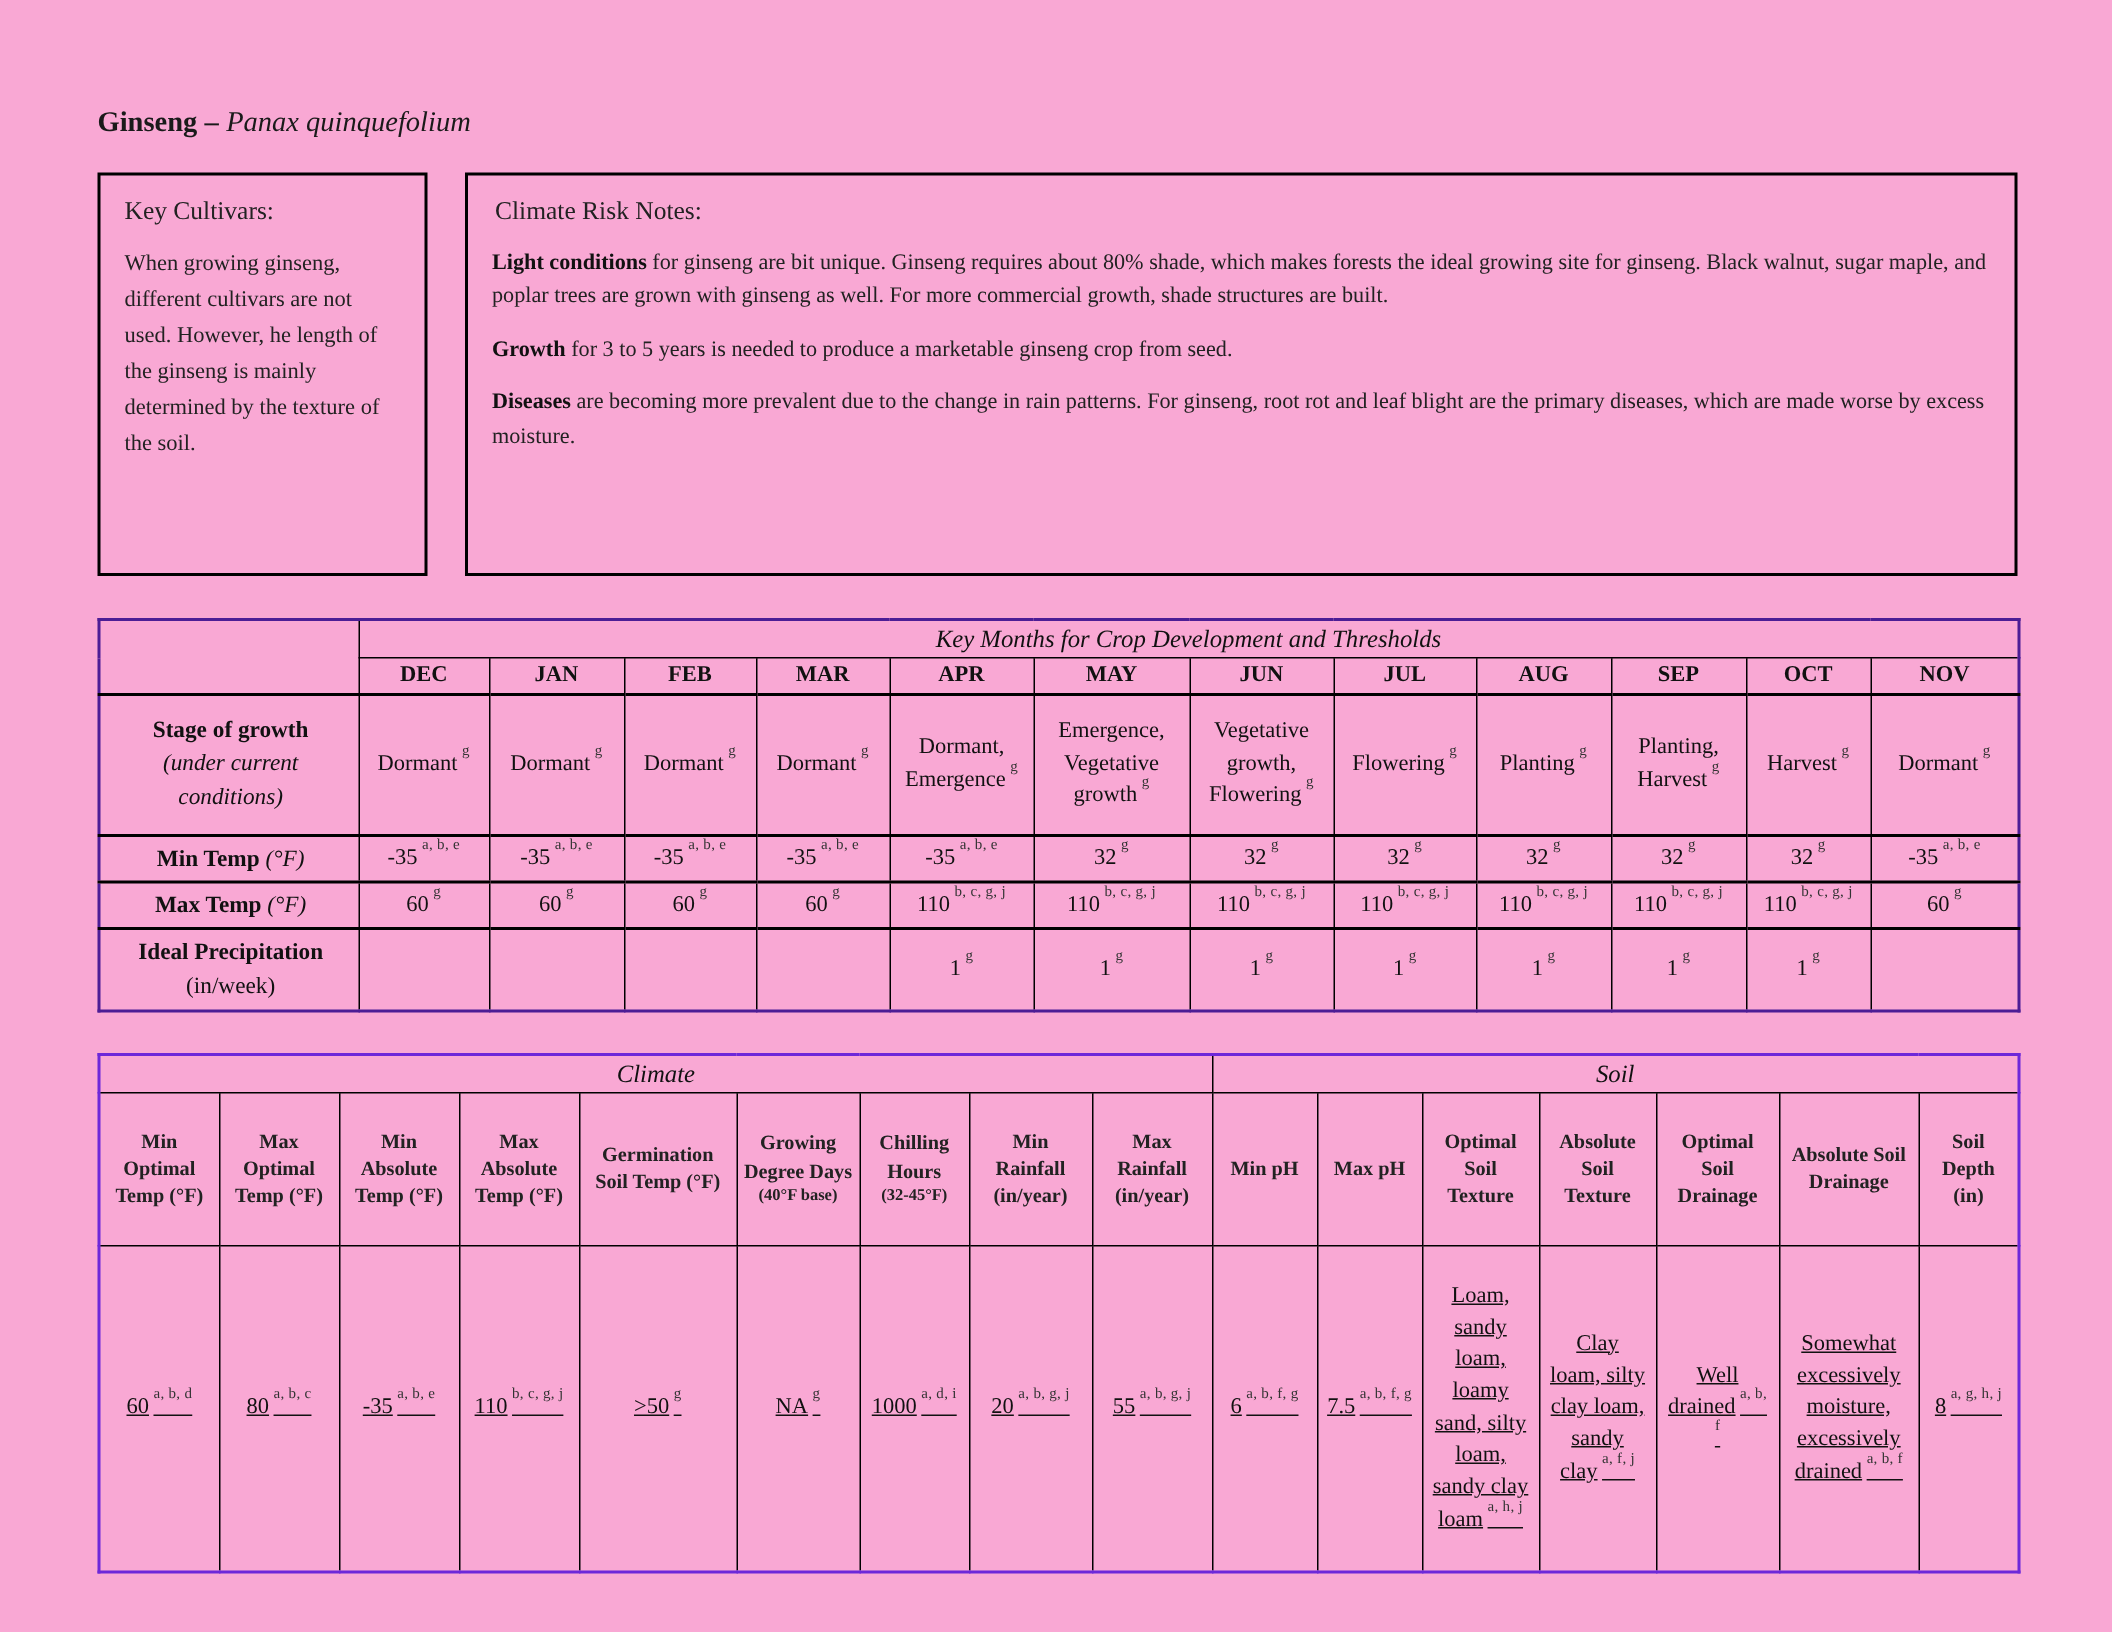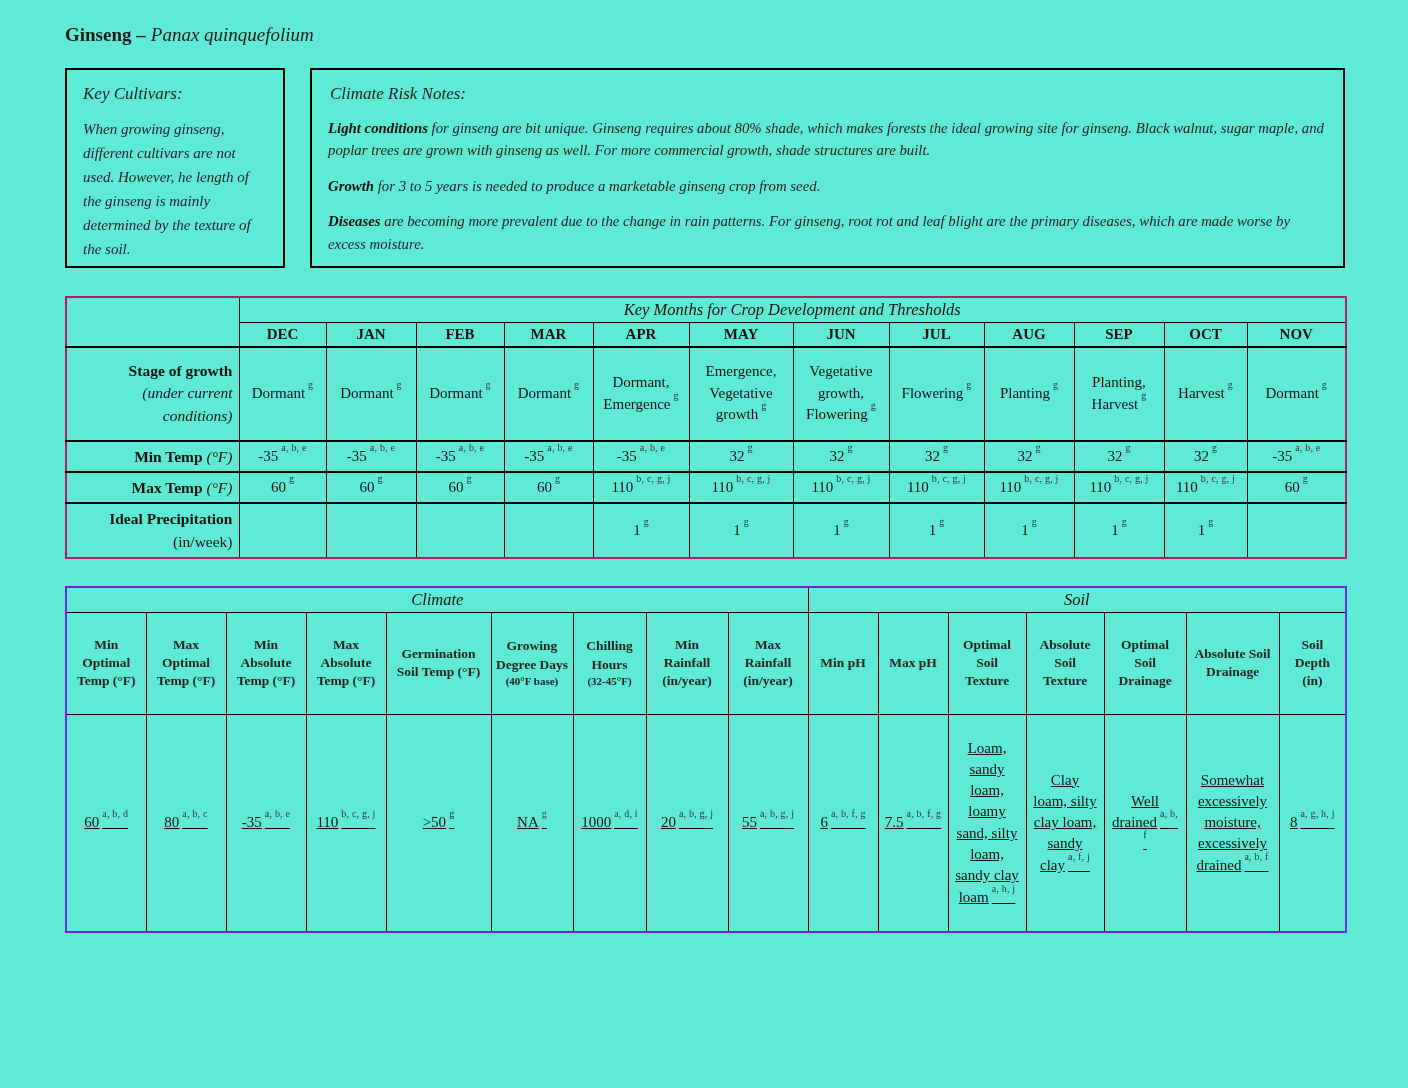--- a/index.html
+++ b/index.html
@@ -1,54 +1,54 @@
 <!DOCTYPE html>
 <html><head>
 <meta charset="utf-8">
 <style>
   * { box-sizing: border-box; }
   html, body { margin: 0; padding: 0; background: #ffffff; }
   .page {
     width: 1408px; height: 1088px;
-    background: #5eead4;
+    background: #f9a8d4;
     color: #111;
     font-family: "Liberation Serif", "DejaVu Serif", serif;
-    padding: 24px 63px 0 65px;
+    padding: 71px 63px 0 65px;
     position: relative;
     overflow: hidden;
   }
   
   .doc-title { margin: 0 0 22px 0; font-size: 19px; font-weight: normal; color: #1a1a1a; }
   .doc-title .t-bold { font-weight: bold; }
   .doc-title .t-italic { font-style: italic; margin-left: 5px; }
 
   
   .boxes { display: flex; gap: 25px; }
-  .box { border: 2px solid #000; height: 200px; padding: 10px 14px; overflow: hidden; font-style: italic; }
+  .box { border: 2px solid #000; height: 269px; padding: 10px 14px; overflow: hidden; }
   .box-heading { font-size: 17px; color: #222; margin: 4px 0 0 2px; }
   .box.cultivars { width: 220px; }
   .box.cultivars .body { font-size: 15px; line-height: 1.6; color: #222; margin: 13px 0 0 2px; }
   .box.notes { width: 1035px; padding: 10px 16px; }
   .box.notes p { font-size: 14.8px; line-height: 1.52; color: #222; margin: 13px 0 0 0; }
   .box.notes p b { color: #111; }
 
   
   table { border-collapse: collapse; table-layout: fixed; }
   td, th { border: 1px solid #000; overflow: hidden; }
   sup.cs {
     font-size: 10px; line-height: 0; position: relative; top: -4px;
     margin-left: 3px; letter-spacing: 0.2px; color: #333;
   }
 
   
-  .months-table { width: 1280px; margin-top: 28px; border: 2px solid #be185d; }
+  .months-table { width: 1280px; margin-top: 28px; border: 2px solid #4c1d95; }
   .months-table td, .months-table th { text-align: center; vertical-align: middle; font-size: 15px; padding: 2px 3px; }
   .months-table .table-title { font-style: italic; font-weight: normal; font-size: 16.5px; height: 24px; }
   .months-table .month-h { font-weight: bold; font-size: 15px; height: 24px; }
-  .months-table .row-label { text-align: right; padding: 3px 6px 3px 8px; font-size: 15.5px; line-height: 1.5; }
+  .months-table .row-label { text-align: center; padding: 3px 6px 3px 8px; font-size: 15.5px; line-height: 1.5; }
   .months-table .row-label b { font-size: 15.5px; }
   .months-table .row-label i { font-weight: normal; }
   .months-table .stage-row td { height: 94px; line-height: 1.45; }
   .months-table .rule-row td { border-top: 2px solid #000; }
   .months-table .temp-row td { height: 23px; }
   .months-table .precip-row td { height: 38px; }
 
   
   .cs-table { width: 1280px; margin-top: 27px; border: 2px solid #6d28d9; }
   .cs-table td, .cs-table th { text-align: center; vertical-align: middle; padding: 2px 4px; }

